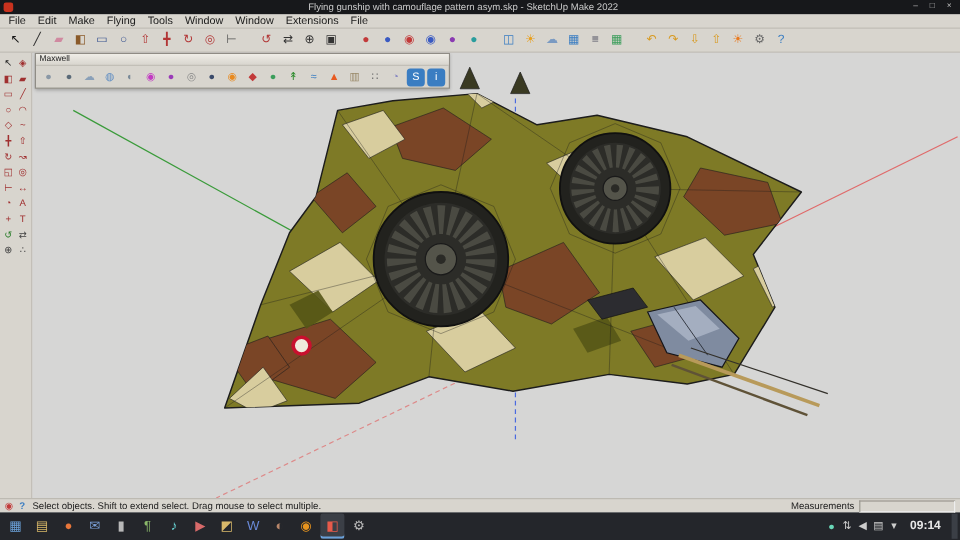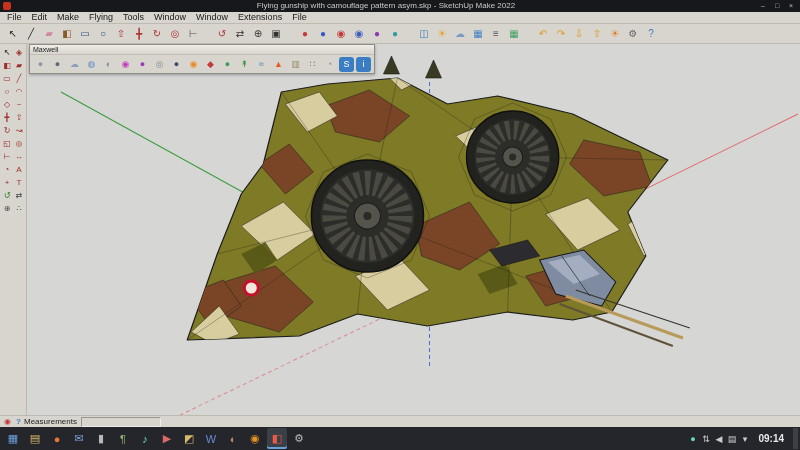--- a/index.html
+++ b/index.html
@@ -260,20 +260,21 @@
       </g>
     </svg>
   </div>
 </div>
 
 <div class="statusbar">
   <span class="sb-icons">
       <span class="sb-icon" style="color: rgb(194, 58, 58);">◉</span>
       <span class="sb-icon" style="color: rgb(58, 125, 194);">?</span>
     </span>
+  <span class="sb-hint">Select objects. Shift to extend select. Drag mouse to select multiple.</span>
   <span class="sb-meas-label">Measurements</span>
   <input class="sb-meas-input" value="" style="">
 </div>
 
 <div class="taskbar">
   <span class="tk-tray-box">
       <span class="tk-app" style="color: rgb(106, 160, 216);">▦</span>
       <span class="tk-app" style="color: rgb(216, 184, 104);">▤</span>
       <span class="tk-app" style="color: rgb(232, 118, 58);">●</span>
       <span class="tk-app" style="color: rgb(122, 160, 216);">✉</span>

